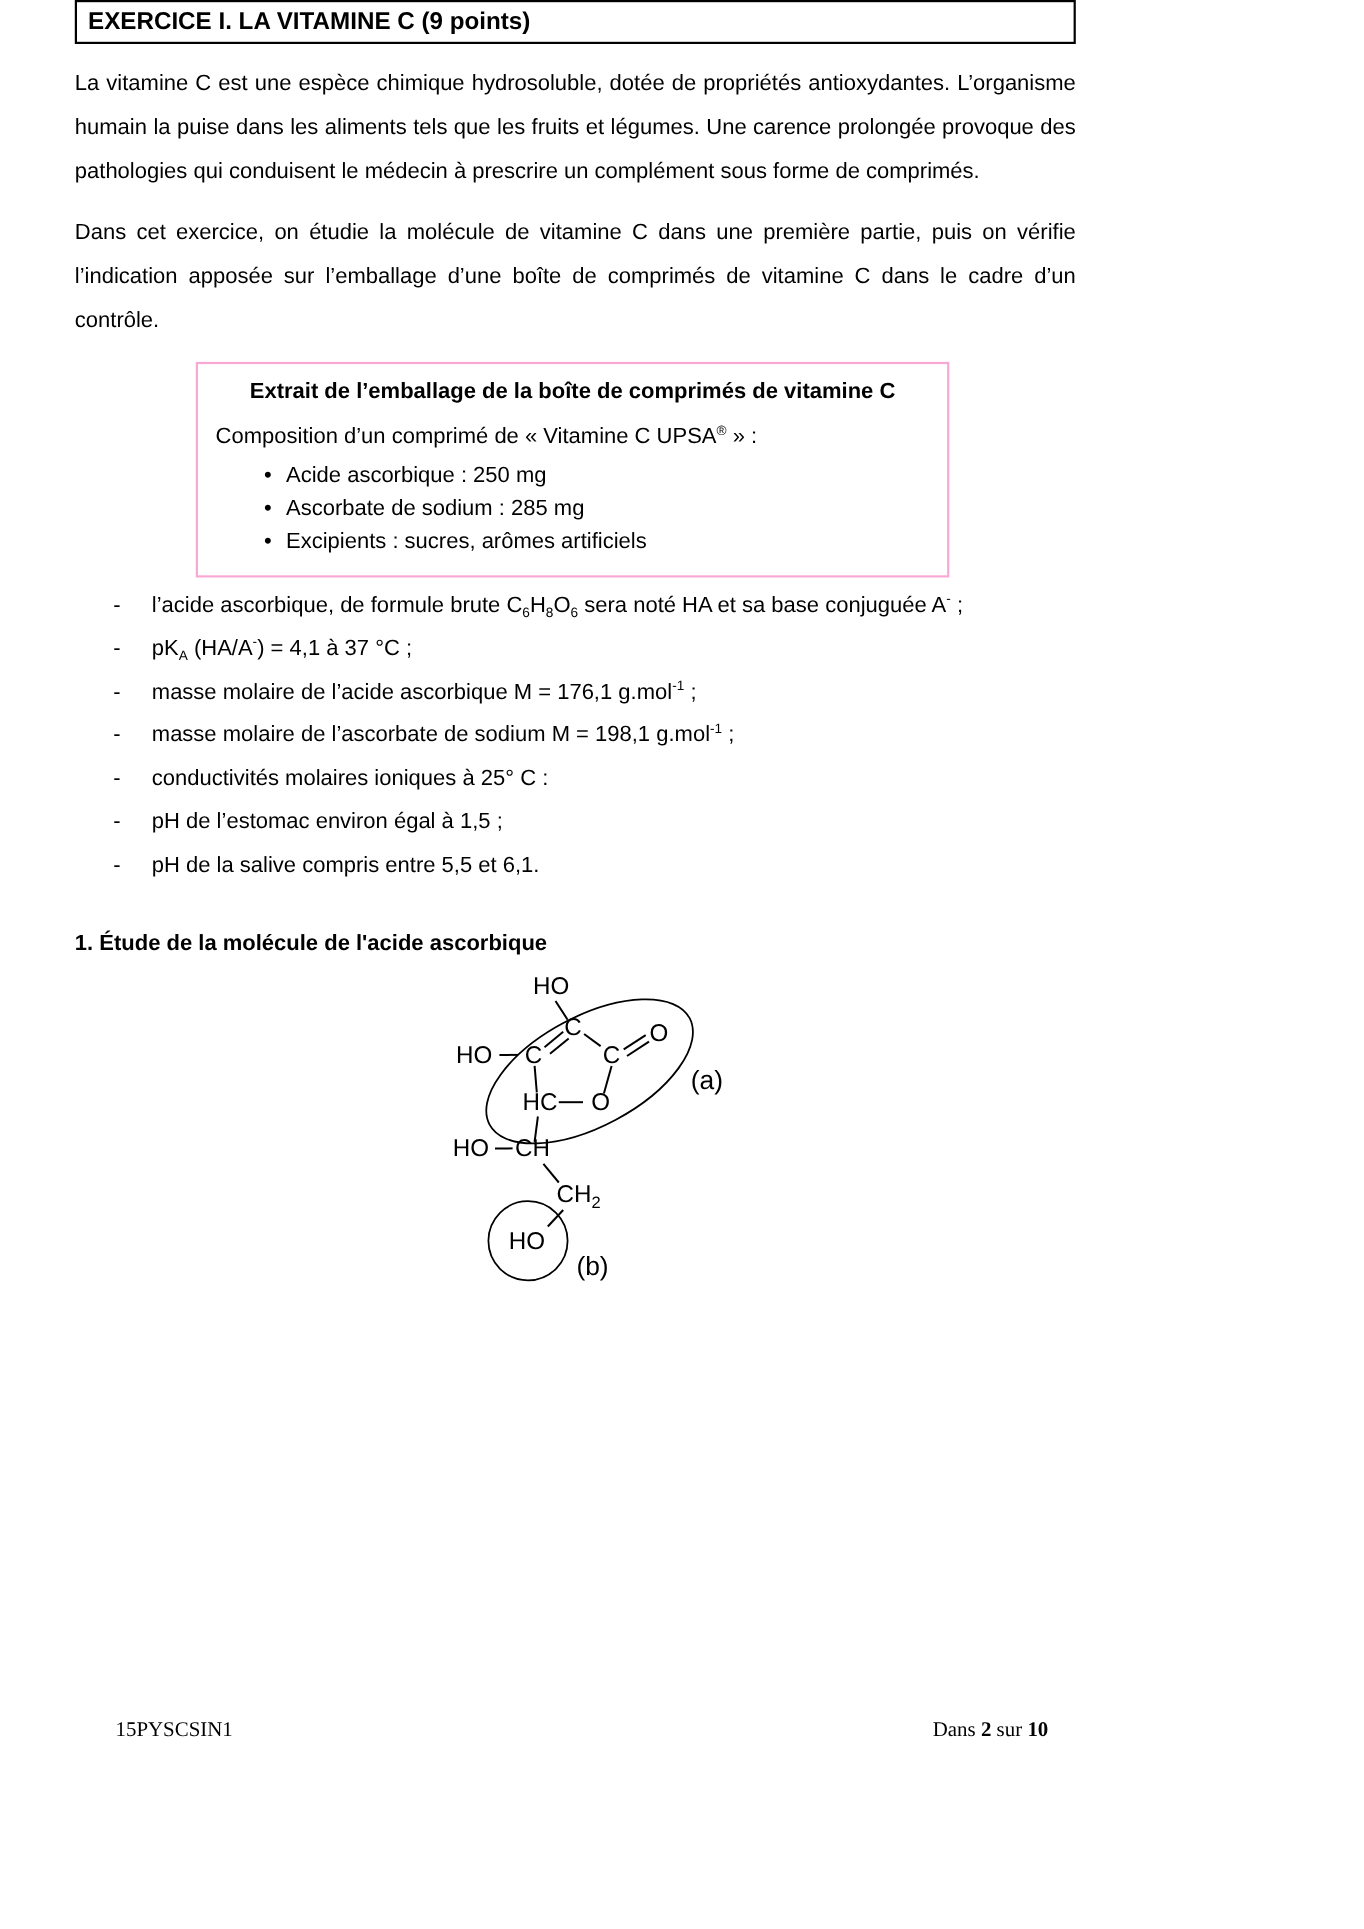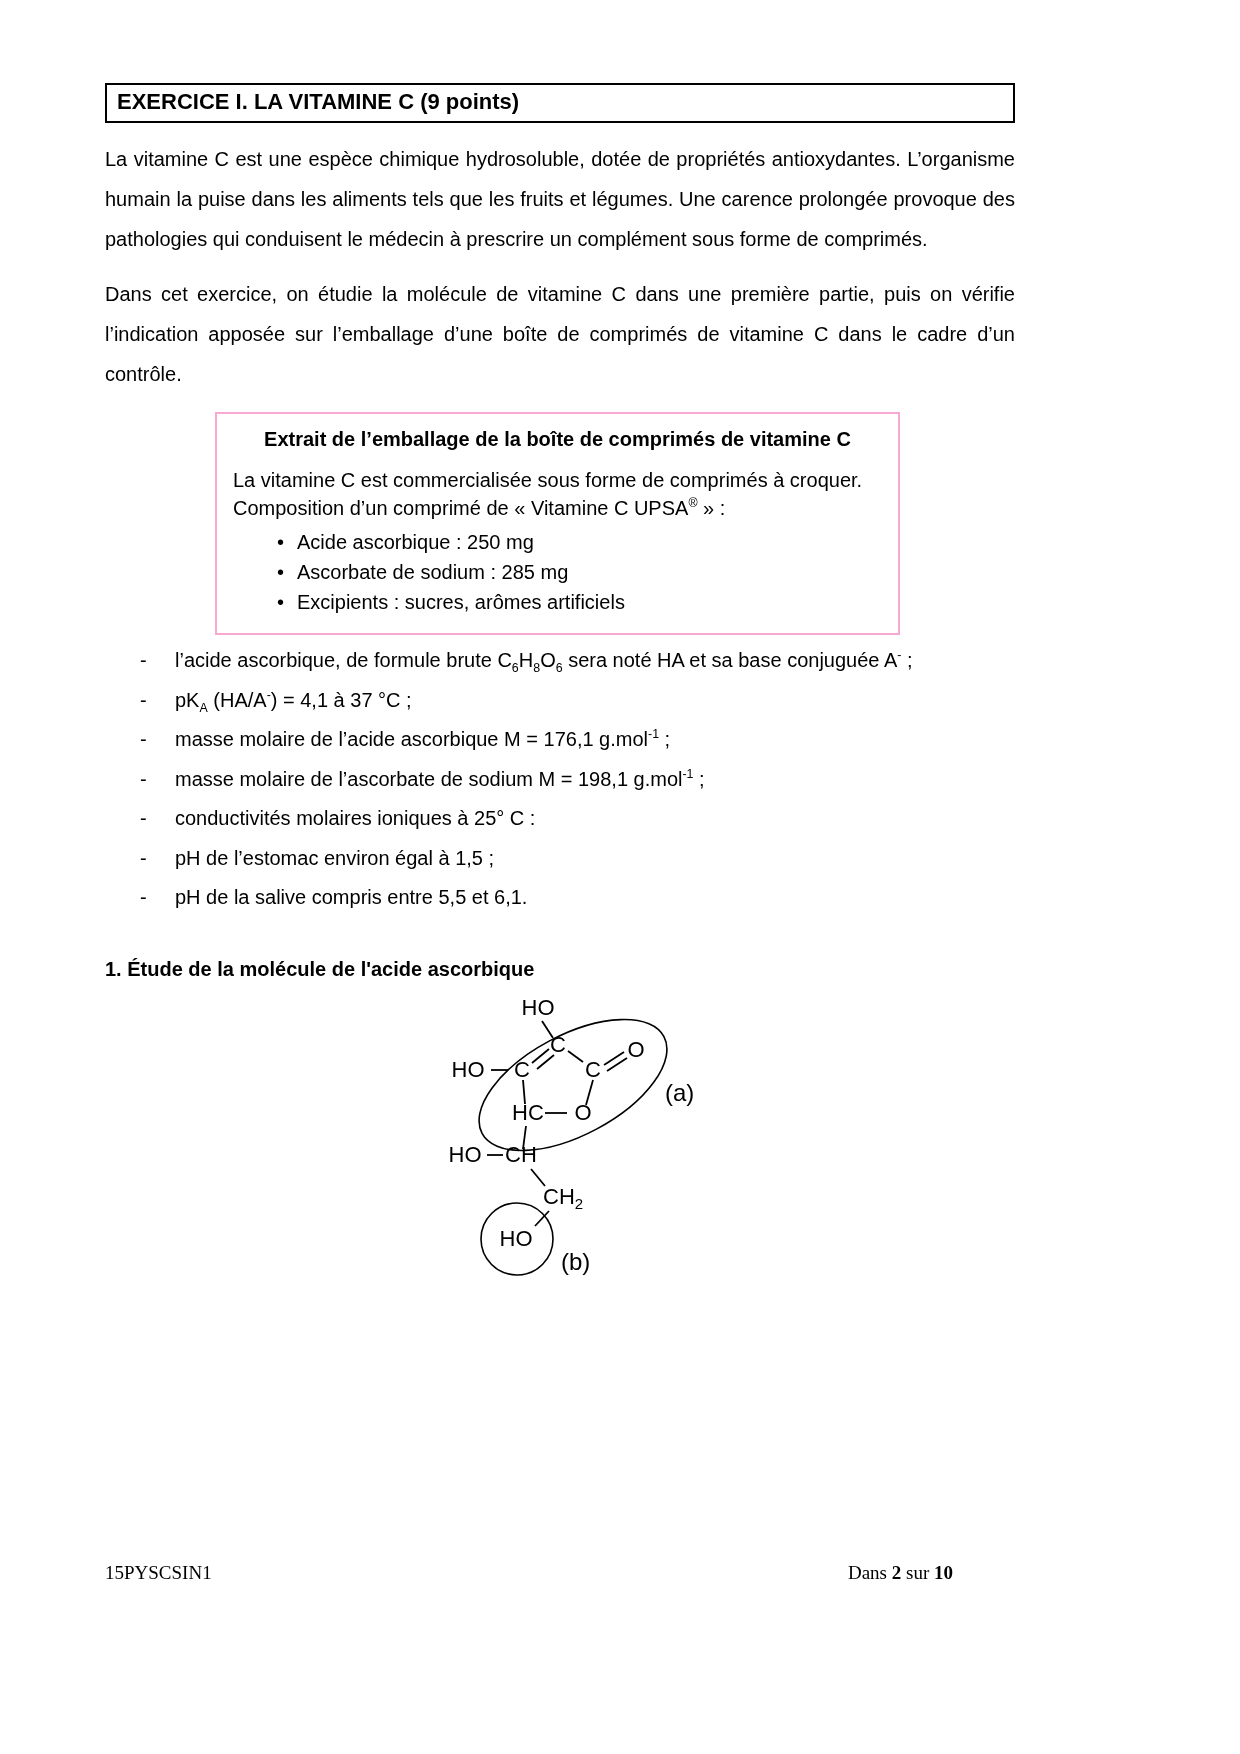--- a/index.html
+++ b/index.html
@@ -6,21 +6,21 @@
   html,body { background:#ffffff; }
   .page {
     position:relative;
     width:1240px; height:1754px;
     background:#ffffff;
     font-family:"Liberation Sans", sans-serif;
     color:#000;
     font-size:20px;
     overflow:hidden;
   }
-  .content { padding-top:83px; margin-left:105px; width:910px; }
+  .content { margin-left:68px; width:910px; }
 
   .title-box {
     border:2px solid #000;
     padding:4px 10px 6px 10px;
     font-weight:bold;
     font-size:22px;
     margin-bottom:16px;
   }
 
   p.body-p {
@@ -89,21 +89,20 @@
 
     <div class="title-box">
       <span>EXERCICE I. LA VITAMINE C (9 points)</span>
     </div>
 
     <p class="body-p">La vitamine C est une espèce chimique hydrosoluble, dotée de propriétés antioxydantes. L’organisme humain la puise dans les aliments tels que les fruits et légumes. Une carence prolongée provoque des pathologies qui conduisent le médecin à prescrire un complément sous forme de comprimés.</p>
     <p class="body-p">Dans cet exercice, on étudie la molécule de vitamine C dans une première partie, puis on vérifie l’indication apposée sur l’emballage d’une boîte de comprimés de vitamine C dans le cadre d’un contrôle.</p>
 
     <div class="extrait-box">
       <div class="extrait-title">Extrait de l’emballage de la boîte de comprimés de vitamine C</div>
-      <p class="extrait-line">La vitamine C est commercialisée sous forme de comprimés à croquer.</p>
       <p class="extrait-line"><span>Composition d’un comprimé de « Vitamine C UPSA</span><sup>®</sup><span> » :</span></p>
       <div class="bullets">
         <div class="bullet-row">
           <span class="bullet-glyph">•</span>
           <span>Acide ascorbique : 250 mg</span>
         </div>
         <div class="bullet-row">
           <span class="bullet-glyph">•</span>
           <span>Ascorbate de sodium : 285 mg</span>
         </div>

